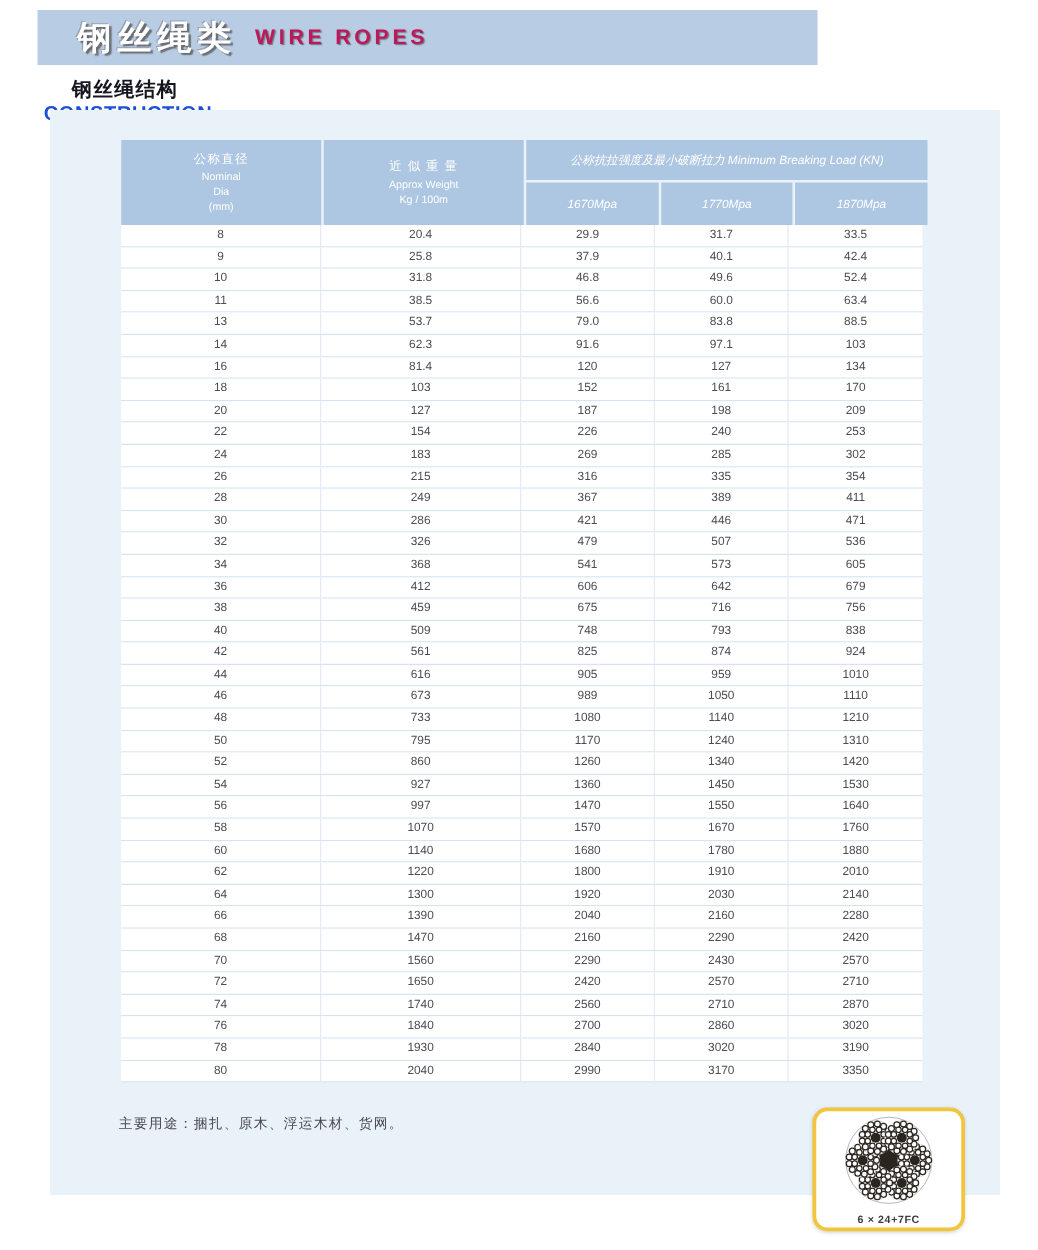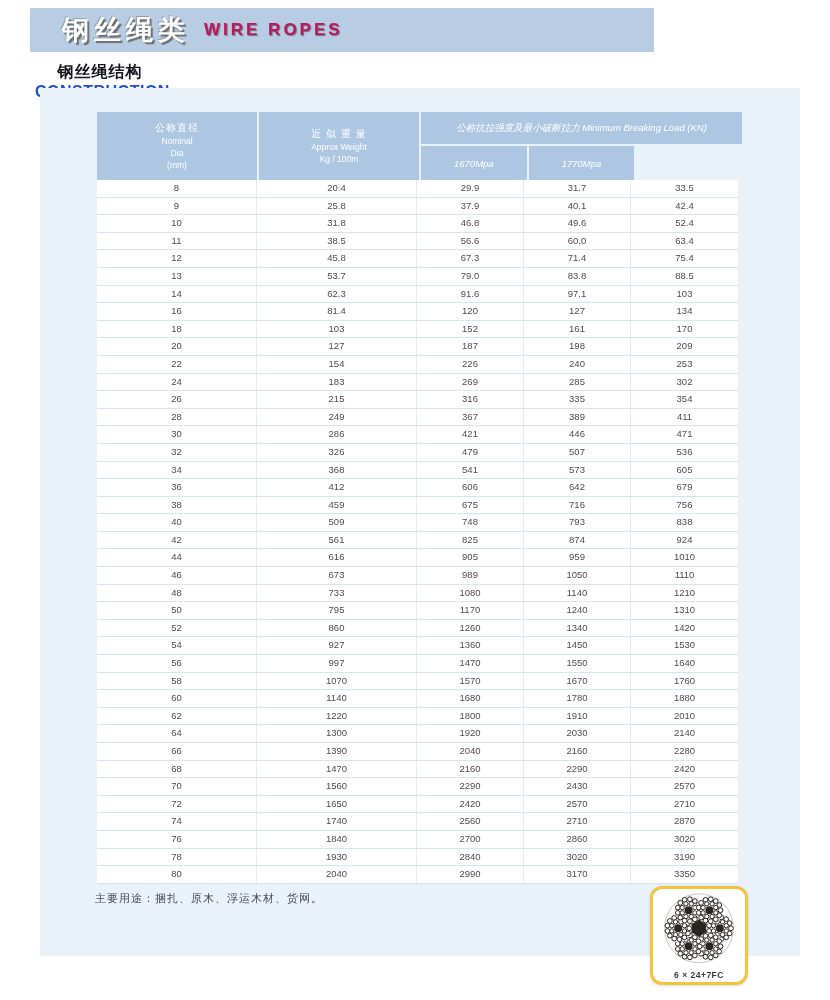--- a/index.html
+++ b/index.html
@@ -40,21 +40,21 @@
   .trow { display:grid; grid-template-columns:160px 160px 107px 107px 107px;
           height:17.6px; background:#ffffff; border-bottom:1px solid #d6e3f1; }
   .tcell { font-size:9.5px; color:#4c4c52; text-align:center; line-height:16.6px;
            border-right:1px solid #e2ebf6; }
   .tcell:last-child { border-right:none; }
 
   
   .footnote { position:absolute; left:95px; top:891px; font-size:11px; color:#4a4a55; letter-spacing:1px; }
 
   
-  .card { position:absolute; left:650px; top:886px; width:98px; height:99px;
+  .card { position:absolute; left:650px; top:886px; width:122px; height:99px;
           background:#ffffff; border:3px solid #f3c53c; border-radius:12px;
           box-shadow:0 1px 3px rgba(0,0,0,.15); display:flex; flex-direction:column;
           align-items:center; justify-content:flex-start; padding-top:3px; }
   .card svg { width:92px; height:78px; display:block; }
   .card .label { font-size:8.5px; font-weight:bold; color:#3a3a3a; margin-top:0px; letter-spacing:.5px; }
 </style>
 </head>
 <body>
 
 <div class="page">
@@ -83,20 +83,21 @@
       <div class="hcell hcol12">
         <div class="zh">近 似 重 量</div>
         <div class="en">Approx Weight</div>
         <div class="en">Kg / 100m</div>
       </div>
       <div class="hgroup">
         <div class="hcell hspan">公称抗拉强度及最小破断拉力 Minimum Breaking Load (KN)</div>
         <div class="hgrades">
           <div class="hcell hgrade">1670Mpa</div>
           <div class="hcell hgrade">1770Mpa</div>
+          <div class="hcell hgrade">1870Mpa</div>
         </div>
       </div>
     </div>
     <div class="tbody">
         <div class="trow">
           <div class="tcell">8</div>
           <div class="tcell">20.4</div>
           <div class="tcell">29.9</div>
           <div class="tcell">31.7</div>
           <div class="tcell">33.5</div>
@@ -114,27 +115,20 @@
           <div class="tcell">46.8</div>
           <div class="tcell">49.6</div>
           <div class="tcell">52.4</div>
         </div>
         <div class="trow">
           <div class="tcell">11</div>
           <div class="tcell">38.5</div>
           <div class="tcell">56.6</div>
           <div class="tcell">60.0</div>
           <div class="tcell">63.4</div>
-        </div>
-        <div class="trow">
-          <div class="tcell">12</div>
-          <div class="tcell">45.8</div>
-          <div class="tcell">67.3</div>
-          <div class="tcell">71.4</div>
-          <div class="tcell">75.4</div>
         </div>
         <div class="trow">
           <div class="tcell">13</div>
           <div class="tcell">53.7</div>
           <div class="tcell">79.0</div>
           <div class="tcell">83.8</div>
           <div class="tcell">88.5</div>
         </div>
         <div class="trow">
           <div class="tcell">14</div>

